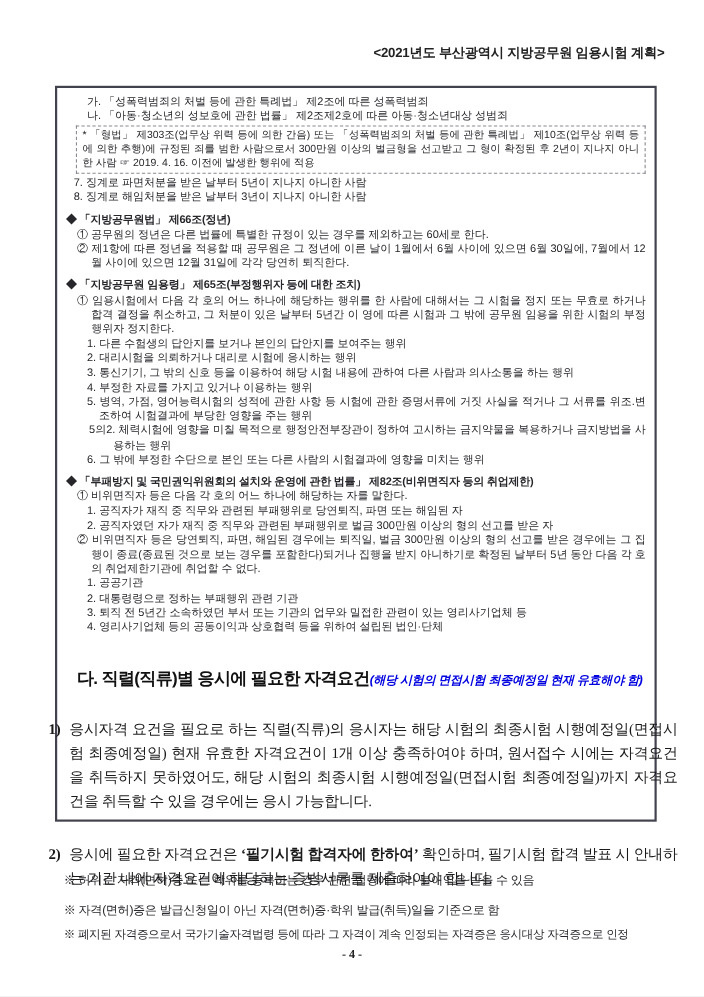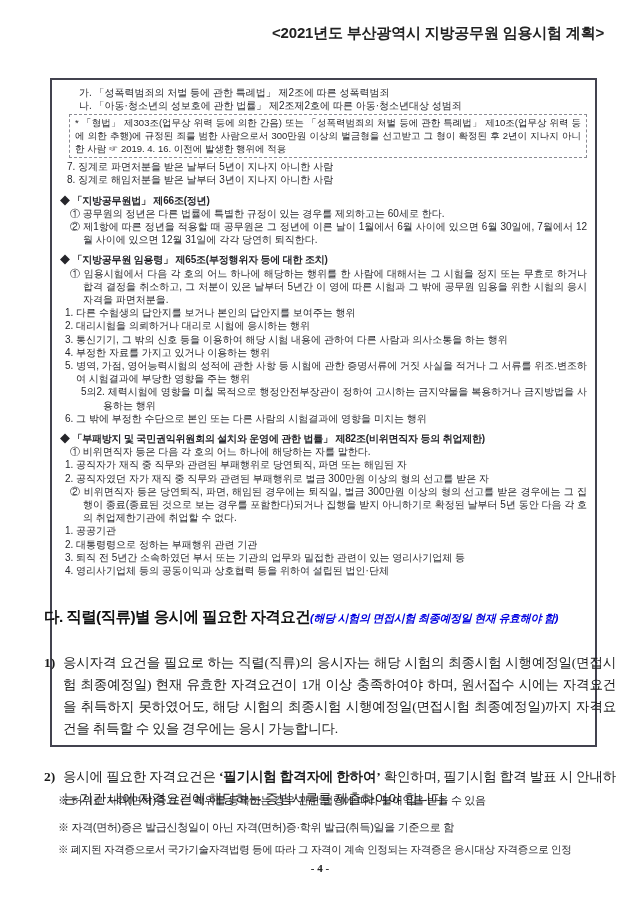--- a/index.html
+++ b/index.html
@@ -8,22 +8,22 @@
     position: relative;
     width: 640px; height: 906px;
     background: #ffffff;
     font-family: "Liberation Sans", sans-serif;
     color: #1f1f24;
     overflow: hidden;
   }
   
   .doc-header {
     position: absolute;
-    top: 24px; right: 36px;
-    font-size: 15px;
+    top: 40px; right: 36px;
+    font-size: 12px;
     font-weight: bold;
     color: #222;
     letter-spacing: -0.2px;
   }
   
   .law-box {
     position: absolute;
     left: 50px; top: 78px;
     width: 547px; height: 669px;
     border: 2px solid #43434f;
@@ -38,29 +38,30 @@
     margin: 2px 0 2px 10px;
     border: 1px dashed #8a8a92;
     padding: 2px 5px;
     font-size: 9.5px;
     line-height: 12.6px;
     text-align: justify;
   }
   .lb-sec { margin-top: 7px; }
   .lb-title { font-weight: bold; margin-left: 1px; letter-spacing: -0.2px; }
   .lvl-circ { margin-left: 11px; padding-left: 13px; text-indent: -13px; text-align: justify; }
-  .lvl-num  { margin-left: 6px; padding-left: 11px; text-indent: -11px; text-align: justify; }
+  .lvl-num  { margin-left: 20px; padding-left: 11px; text-indent: -11px; text-align: justify; }
   .lvl-num2 { margin-left: 22px; padding-left: 22px; text-indent: -22px; text-align: justify; }
 
   
   .da-heading {
     position: absolute;
-    left: 44px; top: 607px;
+    left: 32px; top: 607px;
     width: 590px;
     white-space: nowrap;
+    text-align: center;
   }
   .da-black {
     font-size: 15.5px;
     font-weight: bold;
     color: #111;
     letter-spacing: -0.6px;
   }
   .da-blue {
     font-size: 11px;
     font-weight: bold;
@@ -124,21 +125,21 @@
     <div class="lvl-disc">8. 징계로 해임처분을 받은 날부터 3년이 지나지 아니한 사람</div>
 
     <div class="lb-sec">
       <div class="lb-title">◆ 「지방공무원법」 제66조(정년)</div>
       <div class="lvl-circ">① 공무원의 정년은 다른 법률에 특별한 규정이 있는 경우를 제외하고는 60세로 한다.</div>
       <div class="lvl-circ">② 제1항에 따른 정년을 적용할 때 공무원은 그 정년에 이른 날이 1월에서 6월 사이에 있으면 6월 30일에, 7월에서 12월 사이에 있으면 12월 31일에 각각 당연히 퇴직한다.</div>
     </div>
 
     <div class="lb-sec">
       <div class="lb-title">◆ 「지방공무원 임용령」 제65조(부정행위자 등에 대한 조치)</div>
-      <div class="lvl-circ">① 임용시험에서 다음 각 호의 어느 하나에 해당하는 행위를 한 사람에 대해서는 그 시험을 정지 또는 무효로 하거나 합격 결정을 취소하고, 그 처분이 있은 날부터 5년간 이 영에 따른 시험과 그 밖에 공무원 임용을 위한 시험의 응시자격을 파면처분을.</div>
+      <div class="lvl-circ">① 임용시험에서 다음 각 호의 어느 하나에 해당하는 행위를 한 사람에 대해서는 그 시험을 정지 또는 무효로 하거나 합격 결정을 취소하고, 그 처분이 있은 날부터 5년간 이 영에 따른 시험과 그 밖에 공무원 임용을 위한 시험의 부정행위자 정지한다.</div>
       <div class="lvl-num">1. 다른 수험생의 답안지를 보거나 본인의 답안지를 보여주는 행위</div>
       <div class="lvl-num">2. 대리시험을 의뢰하거나 대리로 시험에 응시하는 행위</div>
       <div class="lvl-num">3. 통신기기, 그 밖의 신호 등을 이용하여 해당 시험 내용에 관하여 다른 사람과 의사소통을 하는 행위</div>
       <div class="lvl-num">4. 부정한 자료를 가지고 있거나 이용하는 행위</div>
       <div class="lvl-num">5. 병역, 가점, 영어능력시험의 성적에 관한 사항 등 시험에 관한 증명서류에 거짓 사실을 적거나 그 서류를 위조.변조하여 시험결과에 부당한 영향을 주는 행위</div>
       <div class="lvl-num2">5의2. 체력시험에 영향을 미칠 목적으로 행정안전부장관이 정하여 고시하는 금지약물을 복용하거나 금지방법을 사용하는 행위</div>
       <div class="lvl-num">6. 그 밖에 부정한 수단으로 본인 또는 다른 사람의 시험결과에 영향을 미치는 행위</div>
     </div>
 
     <div class="lb-sec">

